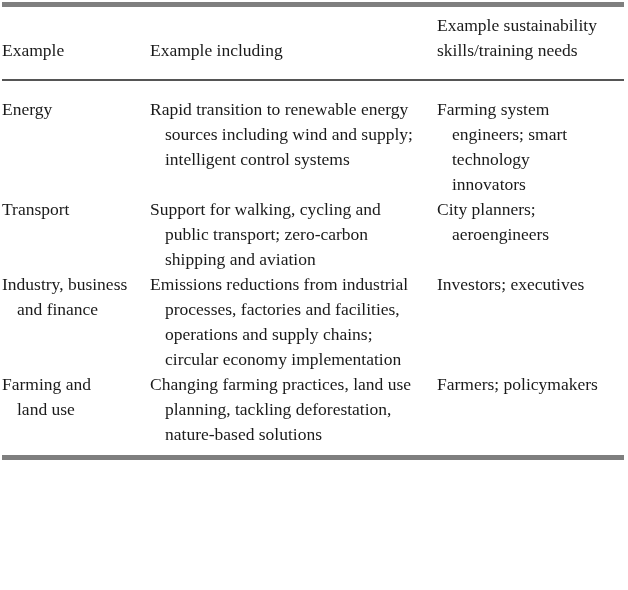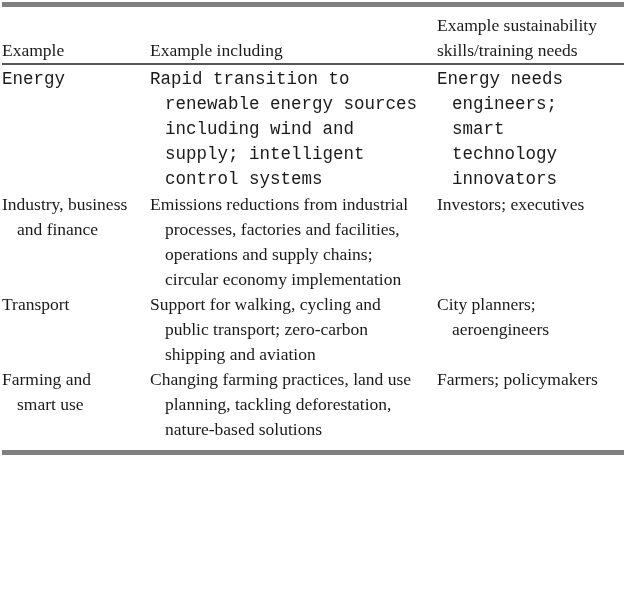--- a/index.html
+++ b/index.html
@@ -40,30 +40,30 @@
     vertical-align: top;
     text-align: left;
     font-weight: normal;
     line-height: 25px;
   }
   col.c1 { width: 148px; }
   col.c2 { width: 287px; }
   col.c3 { width: 187px; }
   thead th {
     vertical-align: bottom;
-    padding-bottom: 0;
+    padding-bottom: 16px;
   }
   .head-row th { padding-top: 6px; }
   .cell {
     padding-left: 15px;
     text-indent: -15px;
     padding-right: 4px;
   }
   th .cell { padding-left: 0; text-indent: 0; }
-  tbody tr:first-child td { padding-top: 2px; font-family: Liberation Mono, monospace; }
+  tbody tr:first-child td { padding-top: 16px; }
   tbody tr td { padding-bottom: 0px; }
   .spacer-bottom td { height: 8px; }
 </style>
 </head>
 <body>
 
 <div class="table-wrap">
   <div class="rule-thick"></div>
   <table>
     <colgroup>
@@ -91,48 +91,48 @@
     </thead>
     <tbody>
       <tr>
         <td>
             <div class="cell">Energy</div>
           </td>
         <td>
             <div class="cell" style="width:262px">Rapid transition to renewable energy sources including wind and supply; intelligent control systems</div>
           </td>
         <td>
-            <div class="cell" style="width:150px">Energy needs engineers; smart technology innovators</div>
+            <div class="cell" style="width:150px">Farming system engineers; smart technology innovators</div>
+          </td>
+      </tr>
+      <tr>
+        <td>
+            <div class="cell">Transport</div>
+          </td>
+        <td>
+            <div class="cell" style="width:262px">Support for walking, cycling and public transport; zero-carbon shipping and aviation</div>
+          </td>
+        <td>
+            <div class="cell" style="width:120px">City planners; aeroengineers</div>
           </td>
       </tr>
       <tr>
         <td>
             <div class="cell" style="width:118px">Industry, business and finance</div>
           </td>
         <td>
             <div class="cell" style="width:262px">Emissions reductions from industrial processes, factories and facilities, operations and supply chains; circular economy implementation</div>
           </td>
         <td>
             <div class="cell">Investors; executives</div>
           </td>
       </tr>
       <tr>
         <td>
-            <div class="cell">Transport</div>
-          </td>
-        <td>
-            <div class="cell" style="width:262px">Support for walking, cycling and public transport; zero-carbon shipping and aviation</div>
-          </td>
-        <td>
-            <div class="cell" style="width:120px">City planners; aeroengineers</div>
-          </td>
-      </tr>
-      <tr>
-        <td>
-            <div class="cell" style="width:105px">Farming and smart use</div>
+            <div class="cell" style="width:105px">Farming and land use</div>
           </td>
         <td>
             <div class="cell" style="width:272px">Changing farming practices, land use planning, tackling deforestation, nature-based solutions</div>
           </td>
         <td>
             <div class="cell">Farmers; policymakers</div>
           </td>
       </tr>
       <tr class="spacer-bottom">
           <td colspan="3"></td>

